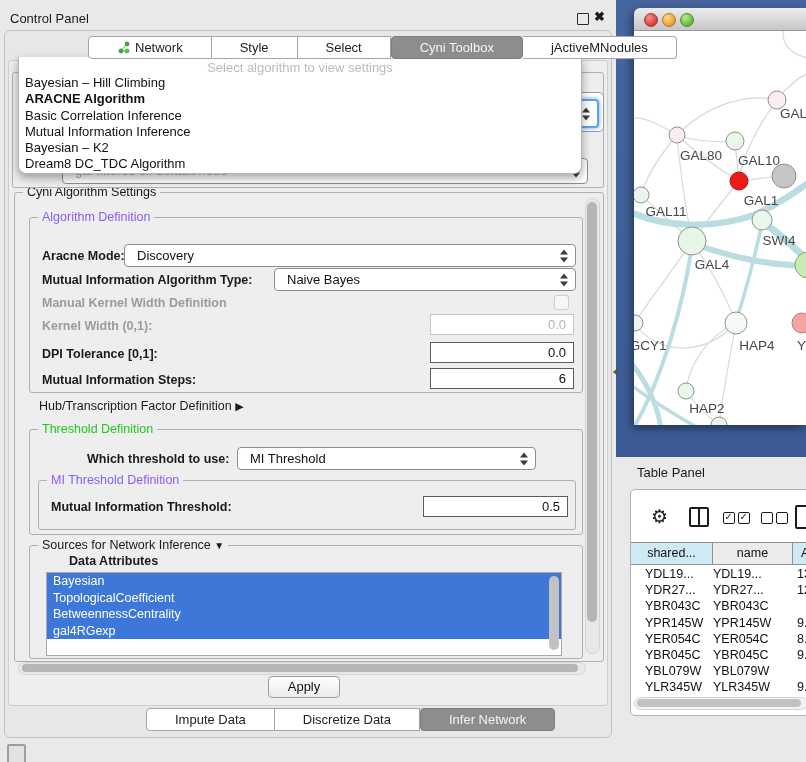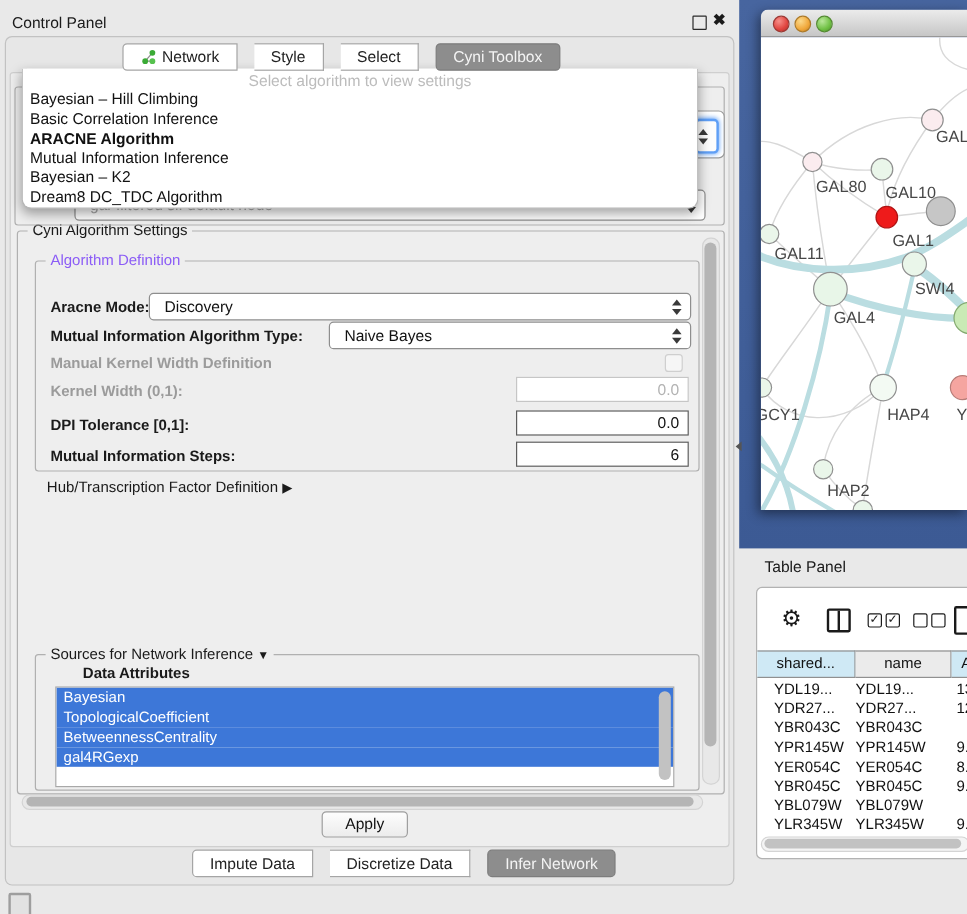--- a/index.html
+++ b/index.html
@@ -11,21 +11,21 @@
   .cp-title{left:10px;top:11px;font-size:13px;color:#1a1a1a;}
   .float-btn{left:577px;top:13px;width:10px;height:10px;border:1.5px solid #2a2a2a;border-radius:1px;background:#e9e9e9;}
   .close-btn{left:594px;top:9px;font-size:13px;font-weight:bold;color:#1a1a1a;}
   .panel-body{left:4px;top:30px;width:606px;height:706px;background:#e7e7e7;
     border:1px solid #c2c2c2;border-radius:6px;}
   .inner-content{left:8px;top:60px;width:598px;height:644px;background:#eeeeee;
     border:1px solid #cfcfcf;border-radius:3px;}
   
   .tabbar{top:36px;height:23px;display:flex;z-index:6;}
   .seg{background:#ffffff;border:1px solid #a5a5a5;border-left:none;height:21px;
-    line-height:21px;font-size:13px;color:#222;padding:0 14px;display:flex;align-items:center;gap:5px;margin-left:14px;}
+    line-height:21px;font-size:13px;color:#222;padding:0 28px;display:flex;align-items:center;gap:5px;}
   .seg.first{border-left:1px solid #a5a5a5;border-radius:4px 0 0 4px;}
   .seg.last{border-radius:0 4px 4px 0;}
   .seg.sel{background:#8d8d8d;color:#f4f4f4;border-radius:4px;border:1px solid #7d7d7d;}
   
   .group{border:1px solid #b0b0b0;border-radius:3px;}
   .group-label{position:absolute;top:-8px;left:8px;background:#eeeeee;padding:0 4px;
     font-size:12.5px;color:#1a1a1a;white-space:nowrap;}
   .lbl-blue{color:#8b5cf6;}  .lbl-green{color:#21c821;}
   .blabel{font-size:12.5px;font-weight:bold;color:#1a1a1a;white-space:nowrap;}
   .gray{color:#9b9b9b !important;}
@@ -102,40 +102,43 @@
   </div>
   <div class="seg">
       <span>Style</span>
     </div>
   <div class="seg">
       <span>Select</span>
     </div>
   <div class="seg sel">
       <span>Cyni Toolbox</span>
     </div>
+  <div class="seg last">
+      <span>jActiveMNodules</span>
+    </div>
 </div>
 
 <div class="abs group" style="left:12px;top:72px;width:590px;height:114px;z-index:1;"></div>
 
 <div class="abs" style="left:30px;top:92px;width:572px;height:38px;background:#fff;border:1px solid #9a9a9a;border-radius:5px;z-index:1;">
   <span class="abs" style="right:4px;top:6px;width:16px;height:25px;border:2px solid #5f9ff6;border-radius:4px;box-shadow:0 0 4px #5f9ff6;background:#fdfdfd;">
       <span class="stepper"></span>
     </span>
 </div>
 
 <div class="abs combo" style="left:62px;top:158px;width:524px;height:24px;z-index:1;">
   <span class="combo-text" style="line-height:24px;color:#a8a8a8;">gal-filtered sif default node</span>
   <span class="stepper"></span>
 </div>
 
 <div class="abs popup">
   <div class="popup-ph">Select algorithm to view settings</div>
   <div class="popup-opt">Bayesian – Hill Climbing</div>
+  <div class="popup-opt hl">ARACNE Algorithm</div>
   <div class="popup-opt">Basic Correlation Inference</div>
-  <div class="popup-opt hl">ARACNE Algorithm</div>
   <div class="popup-opt">Mutual Information Inference</div>
   <div class="popup-opt">Bayesian – K2</div>
   <div class="popup-opt">Dream8 DC_TDC Algorithm</div>
 </div>
 
 <div class="abs group" style="left:14px;top:192px;width:588px;height:468px;">
   <span class="group-label">Cyni Algorithm Settings</span>
 
   <div class="abs vtrack" style="right:3px;top:5px;width:13px;height:454px;">
     <div class="abs thumb" style="left:1px;top:3px;width:10px;height:420px;"></div>
@@ -167,20 +170,35 @@
 
     <span class="abs blabel" style="left:12px;top:155px;">Mutual Information Steps:</span>
     <div class="abs tinput" style="left:400px;top:150px;width:135px;">6</div>
   </div>
 
   <span class="abs" style="left:24px;top:206px;font-size:12.5px;color:#1a1a1a;">
     <span>Hub/Transcription Factor Definition</span>
     <span style="font-size:11px;">▶</span>
   </span>
 
+  <div class="abs group" style="left:14px;top:236px;width:552px;height:104px;">
+    <span class="group-label lbl-green">Threshold Definition</span>
+
+    <span class="abs blabel" style="left:57px;top:22px;">Which threshold to use:</span>
+    <div class="abs combo" style="left:207px;top:17px;width:297px;">
+      <span class="combo-text">MI Threshold</span>
+      <span class="stepper"></span>
+    </div>
+
+    <div class="abs group" style="left:8px;top:50px;width:536px;height:48px;">
+      <span class="group-label lbl-blue" style="background:#eeeeee;">MI Threshold Definition</span>
+      <span class="abs blabel" style="left:12px;top:19px;">Mutual Information Threshold:</span>
+      <div class="abs tinput" style="left:384px;top:15px;width:136px;">0.5</div>
+    </div>
+  </div>
 
   <div class="abs group" style="left:14px;top:352px;width:552px;height:112px;">
     <span class="group-label">
       <span>Sources for Network Inference</span>
       <span style="font-size:10px;">▼</span>
     </span>
     <span class="abs blabel" style="left:8px;top:8px;padding-left:31px;">Data Attributes</span>
     <div class="abs listbox" style="left:16px;top:26px;width:514px;height:82px;">
       <div class="litem">Bayesian</div>
       <div class="litem">TopologicalCoefficient</div>

